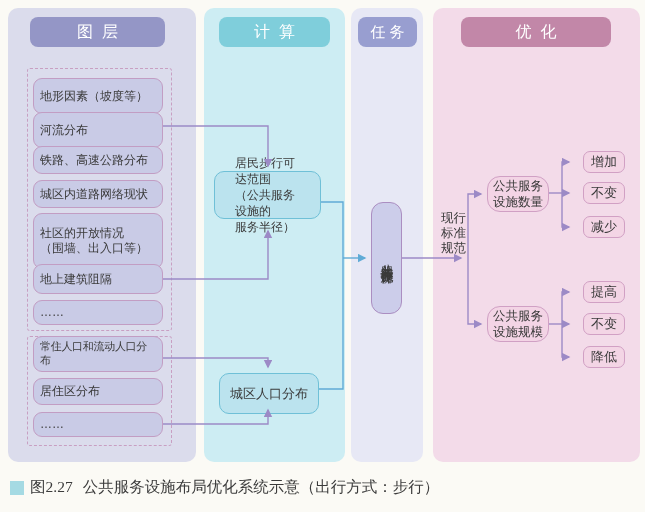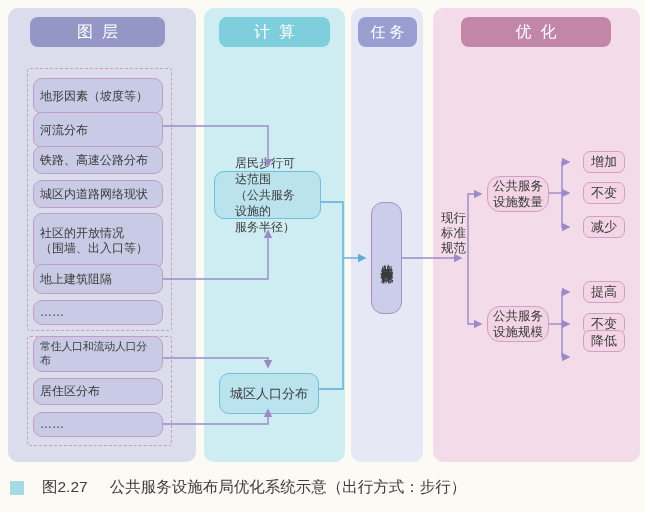--- a/index.html
+++ b/index.html
@@ -37,21 +37,21 @@
   .std{position:absolute;left:441px;top:211px;font-size:12.5px;line-height:1.18;white-space:pre-line;}
   .obox{position:absolute;left:487px;width:62px;height:36px;box-sizing:border-box;background:#f3d4e5;
         border:1.5px solid #d0a0c4;border-radius:13px;display:flex;align-items:center;justify-content:center;
         font-size:12.5px;line-height:1.3;white-space:pre-line;}
   .obox-qty{top:176px;}
   .obox-scale{top:306px;}
   .opt{position:absolute;left:575px;width:42px;height:22px;box-sizing:border-box;background:#f3d5e5;
        border:1.5px solid #d1a0c4;border-radius:7px;display:flex;align-items:center;justify-content:center;font-size:13px;margin-left:8px;}
   .wires{position:absolute;left:0;top:0;pointer-events:none;}
   .caption{position:absolute;left:10px;top:477px;display:flex;align-items:center;
-           font-family:Liberation Sans, sans-serif;font-size:15.5px;color:#3b3b3b;gap:12px;}
+           font-family:Liberation Serif, serif;font-size:15.5px;color:#3b3b3b;}
   .cap-sq{width:14px;height:14px;background:#a5dae3;margin-right:6px;flex:0 0 auto;}
   .cap-no{margin-right:10px;}
 </style>
 </head>
 <body>
 
 <div class="page">
 
   <div class="panel panel-layers"></div>
   <div class="panel panel-calc"></div>
@@ -101,21 +101,21 @@
 设施数量</div>
   <div class="obox obox-scale">公共服务
 设施规模</div>
 
   <div class="opt" style="top:151px">增加</div>
   <div class="opt" style="top:182px">不变</div>
   <div class="opt" style="top:216px">减少</div>
 
   <div class="opt" style="top:281px">提高</div>
   <div class="opt" style="top:313px">不变</div>
-  <div class="opt" style="top:330px">降低</div>
+  <div class="opt" style="top:346px">降低</div>
 
   <svg class="wires" width="645" height="512" viewBox="0 0 645 512">
     <defs>
       <marker id="aP" markerWidth="7" markerHeight="7" refX="5" refY="3" orient="auto">
         <path d="M0,0 L6,3 L0,6 z" fill="#9c8ac6"></path>
       </marker>
       <marker id="aB" markerWidth="7" markerHeight="7" refX="5" refY="3" orient="auto">
         <path d="M0,0 L6,3 L0,6 z" fill="#60abd6"></path>
       </marker>
     </defs>

